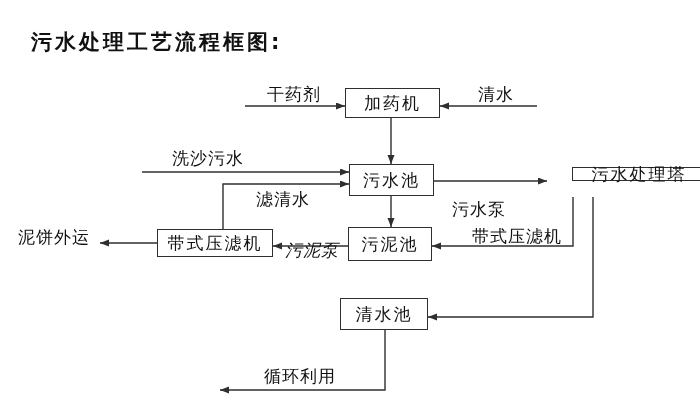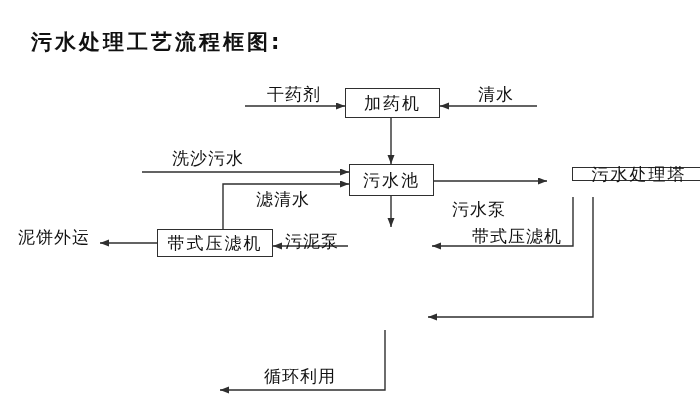--- a/index.html
+++ b/index.html
@@ -51,21 +51,21 @@
     font-size: 17px;
     letter-spacing: 1px;
     white-space: nowrap;
   }
   .l-dry        { left: 267px; top: 83px; }
   .l-clean      { left: 478px; top: 83px; }
   .l-sand       { left: 172px; top: 147px; }
   .l-pump       { left: 452px; top: 150px; margin-top: 48px; }
   .l-filtered   { left: 256px; top: 188px; }
   .l-mudcake    { left: 18px;  top: 226px; }
-  .l-sludgepump { left: 285px; top: 230px; }
+  .l-sludgepump { left: 285px; top: 239px; font-style: italic; }
   .l-bottom     { left: 472px; top: 225px; }
   .l-recycle    { left: 264px; top: 365px; }
 </style>
 </head>
 <body>
 
 <div class="canvas">
 
   <h1 class="title">污水处理工艺流程框图:</h1>
 
@@ -91,22 +91,28 @@
 
   <div class="node n-dosing">
     <span>加药机</span>
   </div>
   <div class="node n-sewage">
     <span>污水池</span>
   </div>
   <div class="node n-tower">
     <span>污水处理塔</span>
   </div>
+  <div class="node n-sludge">
+    <span>污泥池</span>
+  </div>
   <div class="node n-press">
     <span>带式压滤机</span>
+  </div>
+  <div class="node n-clean">
+    <span>清水池</span>
   </div>
 
   <div class="flow-label l-dry">干药剂</div>
   <div class="flow-label l-clean">清水</div>
   <div class="flow-label l-sand">洗沙污水</div>
   <div class="flow-label l-pump">污水泵</div>
   <div class="flow-label l-filtered">滤清水</div>
   <div class="flow-label l-mudcake">泥饼外运</div>
   <div class="flow-label l-sludgepump">污泥泵</div>
   <div class="flow-label l-bottom">带式压滤机</div>

